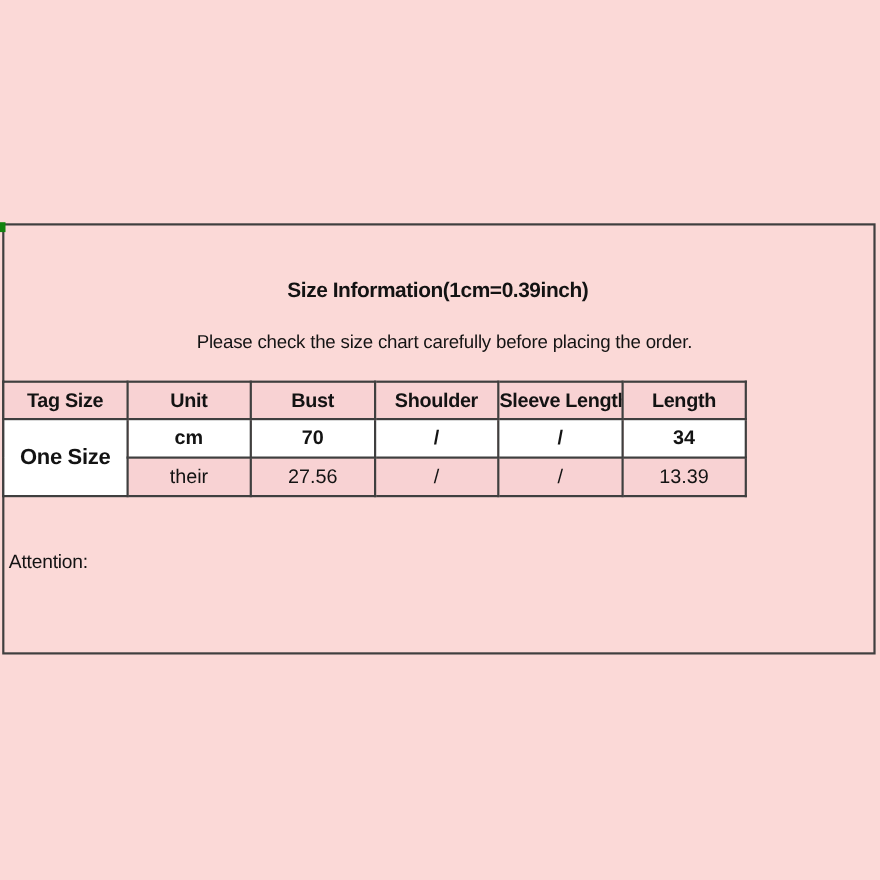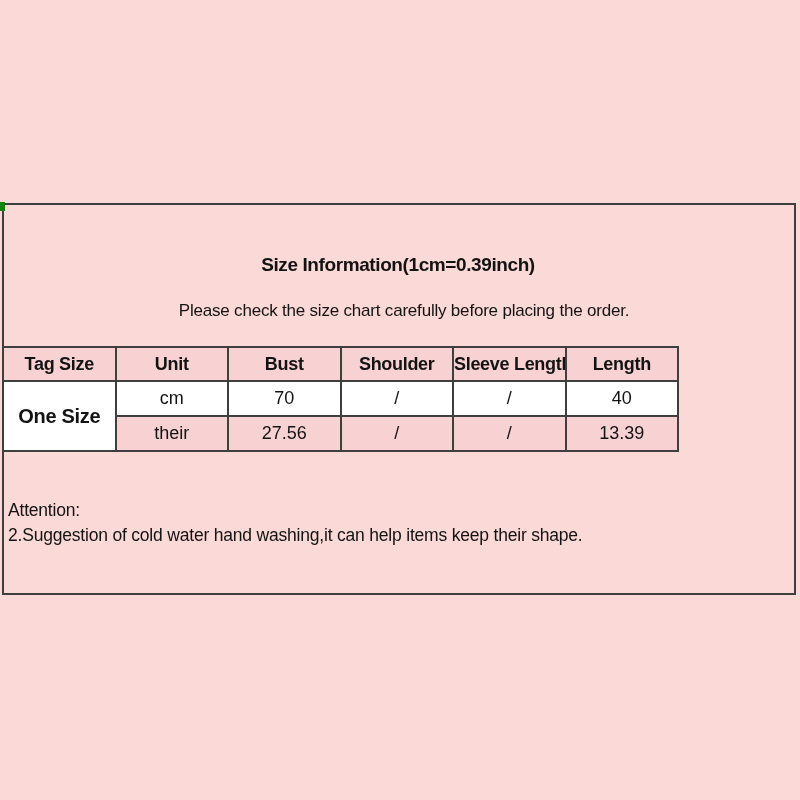--- a/index.html
+++ b/index.html
@@ -59,20 +59,21 @@
     background: var(--table_pink, #f8d2d3);
     font-size: 18px;
     font-weight: bold;
     height: 34px;
     letter-spacing: -0.3px;
   }
   .row-cm td {
     background: var(--row_white, #ffffff);
     font-size: 18px;
     height: 35px;
+    font-weight: bold;
   }
   .row-inch td {
     background: var(--table_pink, #f8d2d3);
     font-size: 18px;
     height: 35px;
   }
   td.tag-size {
     background: var(--row_white, #ffffff);
     font-size: 20px;
     font-weight: bold;
@@ -108,28 +109,27 @@
       <th>Length</th>
     </tr>
   </thead>
   <tbody>
     <tr class="row-cm">
       <td class="tag-size" rowspan="2">One Size</td>
       <td>cm</td>
       <td>70</td>
       <td>/</td>
       <td>/</td>
-      <td>40</td>
+      <td>34</td>
     </tr>
     <tr class="row-inch">
       <td>their</td>
       <td>27.56</td>
       <td>/</td>
       <td>/</td>
       <td>13.39</td>
     </tr>
   </tbody>
 </table>
 
 <div class="attention">
   <div>Attention:</div>
-  <div>2.Suggestion of cold water hand washing,it can help items keep their shape.</div>
 </div>
 
 </body></html>

